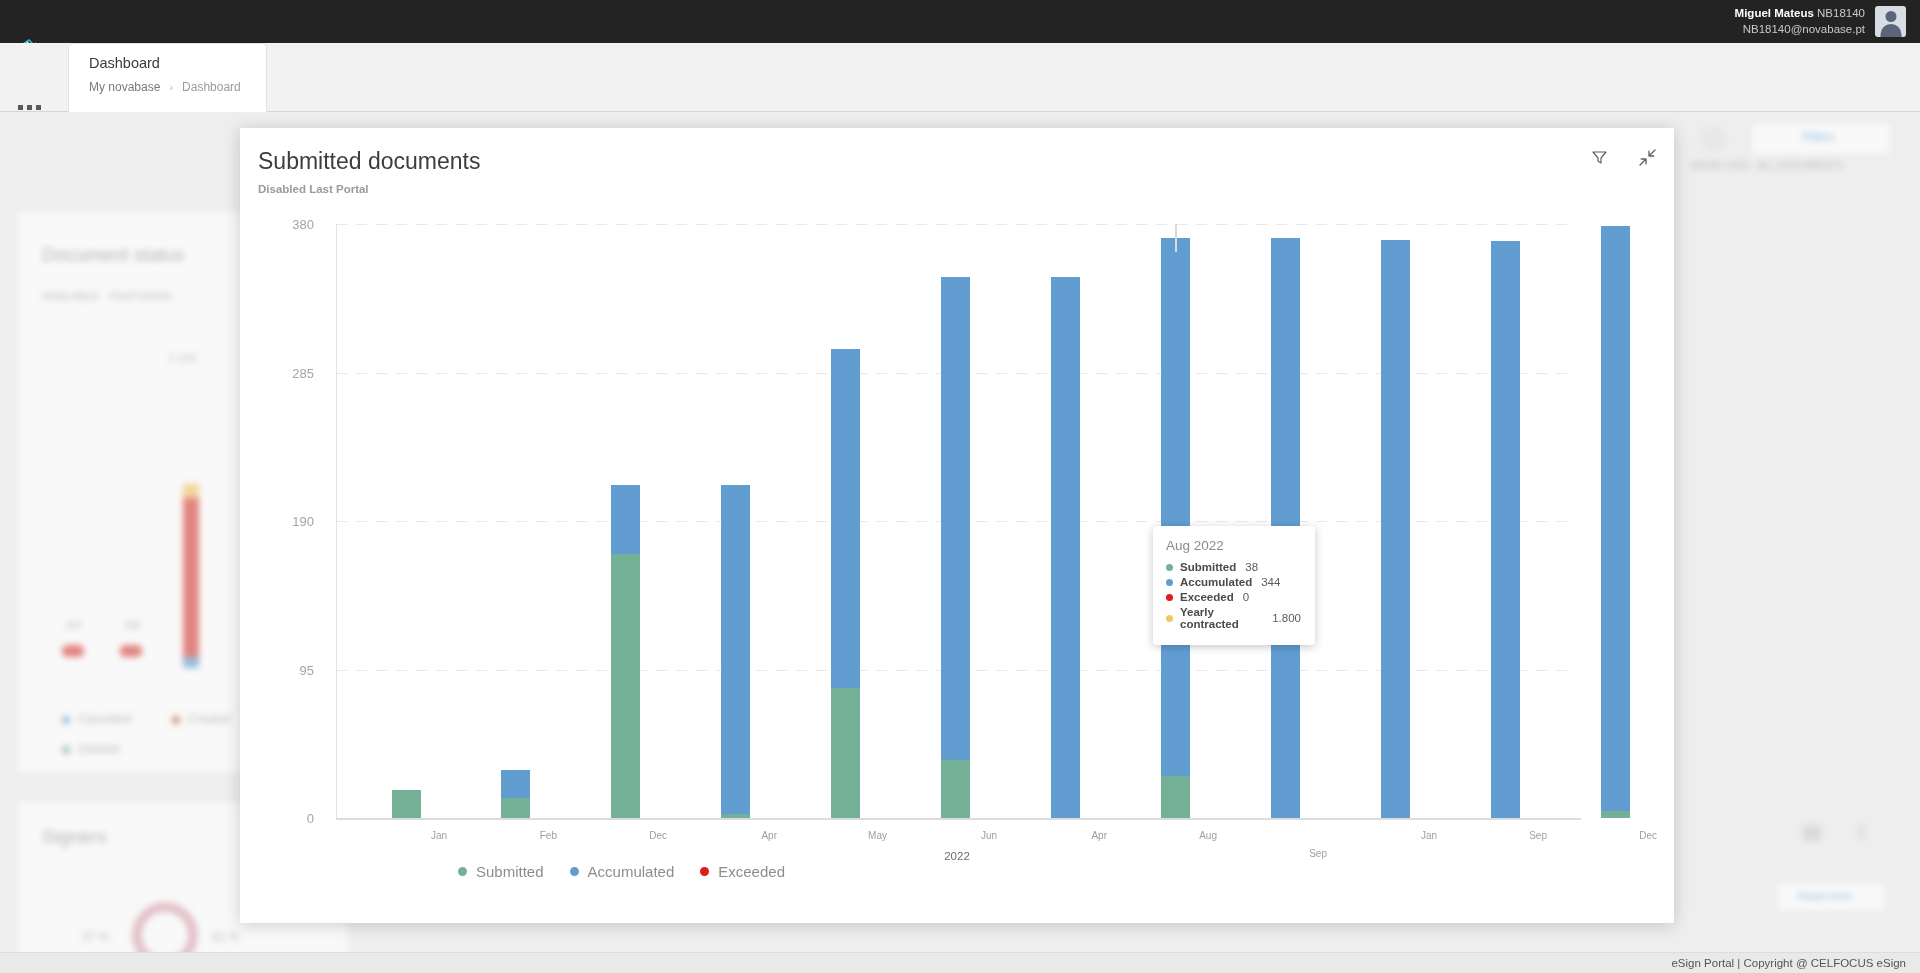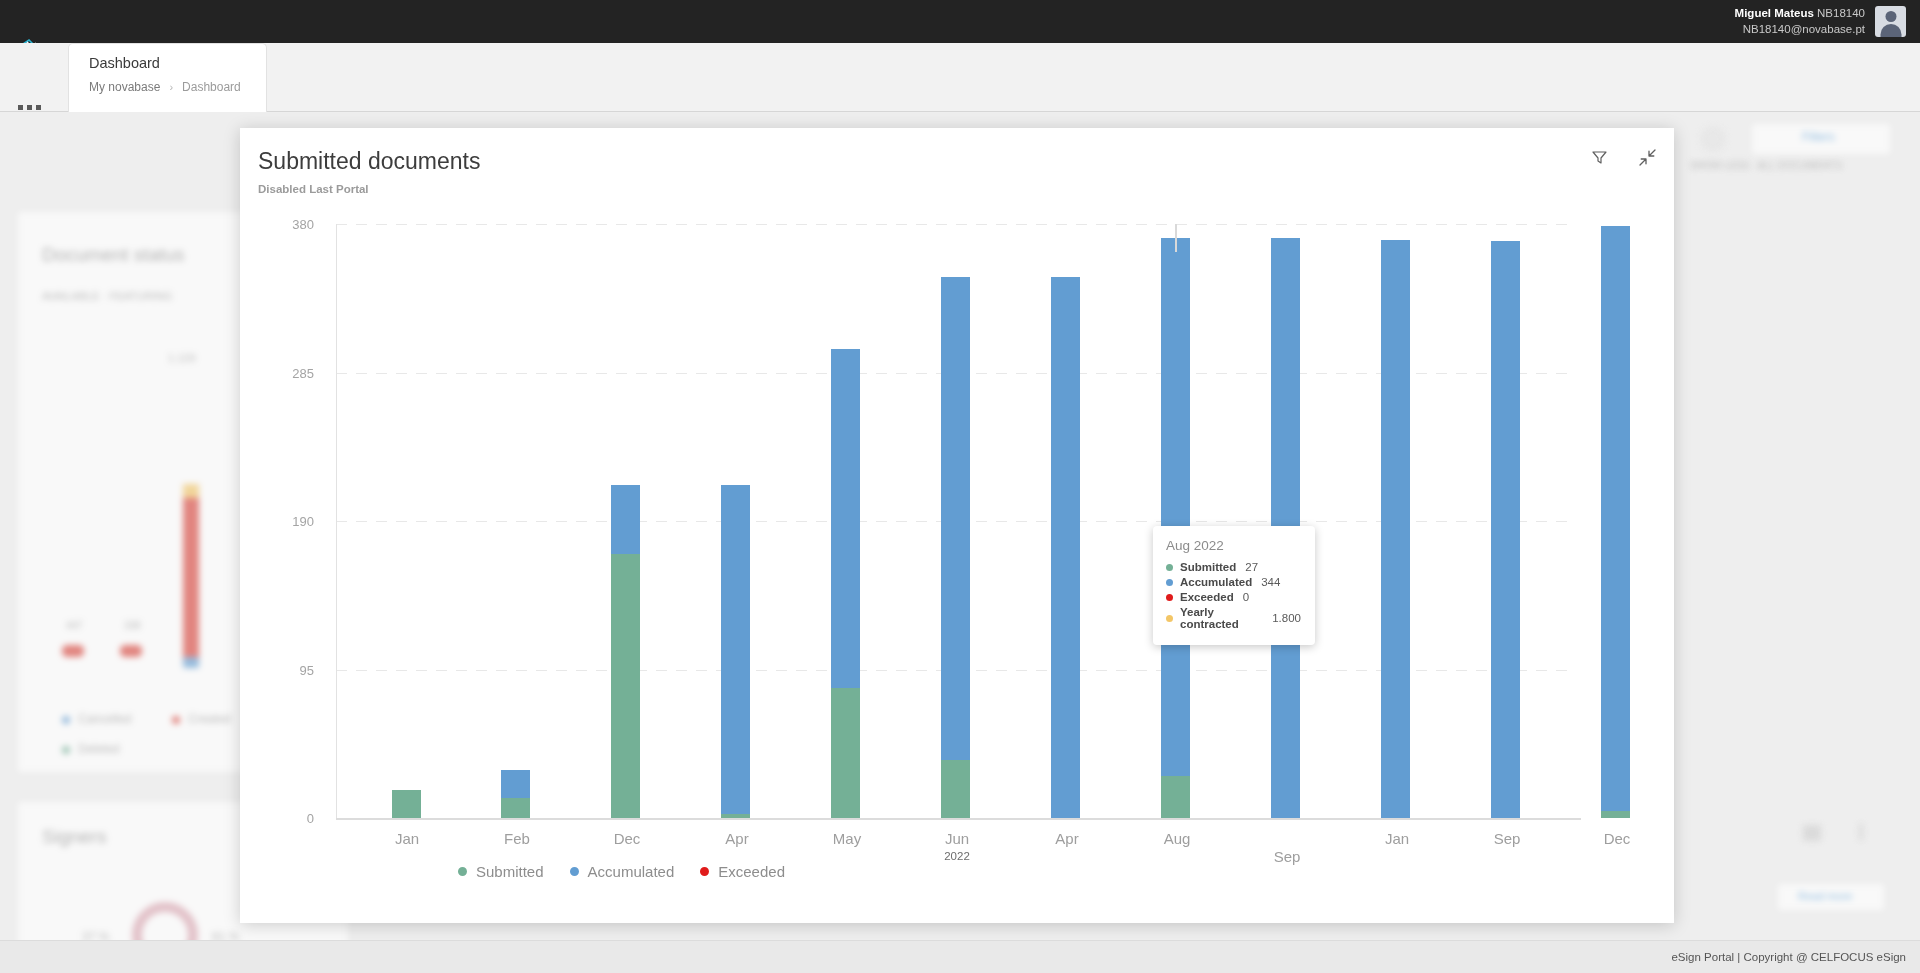--- a/index.html
+++ b/index.html
@@ -98,21 +98,21 @@
   .plot { position: absolute; left: 0; top: 0; width: 1454px; height: 795px; }
   .ylabel { position: absolute; font-size: 13px; color: #a4a4a4; text-align: right; width: 54px; }
   .gridline { position: absolute; left: 96px; width: 1240px; height: 1px;
     background: repeating-linear-gradient(to right, #e8e8e8 0 11px, transparent 11px 20px); }
   .axis-base { position: absolute; left: 96px; width: 1245px; height: 2px; background: #dcdcdc; }
   .axis-vert { position: absolute; left: 96px; width: 1px; background: #e2e2e2; }
   .bar-col { position: absolute; bottom: 0; width: 29px; }
   .seg { position: absolute; width: 29px; left: 0; }
   .seg-sub { background: #74b096; }
   .seg-acc { background: #629dd2; }
-  .xlabel { position: absolute; font-size: 15px; color: #9e9e9e; text-align: center; width: 80px; }
+  .xlabel { position: absolute; font-size: 10px; color: #9e9e9e; text-align: right; width: 80px; }
   .xgroup { position: absolute; font-size: 11.5px; color: #6d6d6d; text-align: center; width: 80px; }
 
   .legend { position: absolute; left: 218px; top: 735px; display: flex; align-items: center; gap: 26px; }
   .legend-item { display: flex; align-items: center; gap: 9px; cursor: pointer; }
   .legend-dot { width: 9px; height: 9px; border-radius: 50%; display: block; }
   .legend-label { font-size: 15px; color: #8d8d8d; }
 
   
   .tooltip {
     position: absolute; left: 913px; top: 398px; width: 162px;
@@ -121,21 +121,21 @@
     padding: 12px 14px 12px 13px;
   }
   .tip-title { font-size: 13.5px; color: #8c8c8c; margin-bottom: 8px; }
   .tip-row { display: flex; align-items: center; gap: 7px; margin: 3px 0; font-size: 11.5px; }
   .tip-dot { width: 7px; height: 7px; border-radius: 50%; flex: none; }
   .tip-name { color: #4a4a4a; font-weight: bold; }
   .tip-val { color: #5a5a5a; margin-left: 2px; }
 
   
   .footer {
-    position: absolute; left: 0; bottom: 0; width: 1920px; height: 33px;
+    position: absolute; left: 0; bottom: 0; width: 1920px; height: 21px;
     background: #e9e9e9; border-top: 1px solid #dcdcdc;
     display: flex; align-items: center; justify-content: flex-end; padding-right: 14px;
   }
   .footer-text { font-size: 11.5px; color: #555555; }
 </style>
 </head>
 <body>
 
 <div class="topbar">
   <div class="brand">
@@ -339,21 +339,21 @@
         <span class="legend-dot" style="background:#e01b1b;"></span>
         <span class="legend-label">Exceeded</span>
       </div>
     </div>
 
     <div class="tooltip">
       <div class="tip-title">Aug 2022</div>
       <div class="tip-row">
         <span class="tip-dot" style="background:#74b096;"></span>
         <span class="tip-name">Submitted</span>
-        <span class="tip-val">27</span>
+        <span class="tip-val">38</span>
       </div>
       <div class="tip-row">
         <span class="tip-dot" style="background:#629dd2;"></span>
         <span class="tip-name">Accumulated</span>
         <span class="tip-val">344</span>
       </div>
       <div class="tip-row">
         <span class="tip-dot" style="background:#e01b1b;"></span>
         <span class="tip-name">Exceeded</span>
         <span class="tip-val">0</span>

